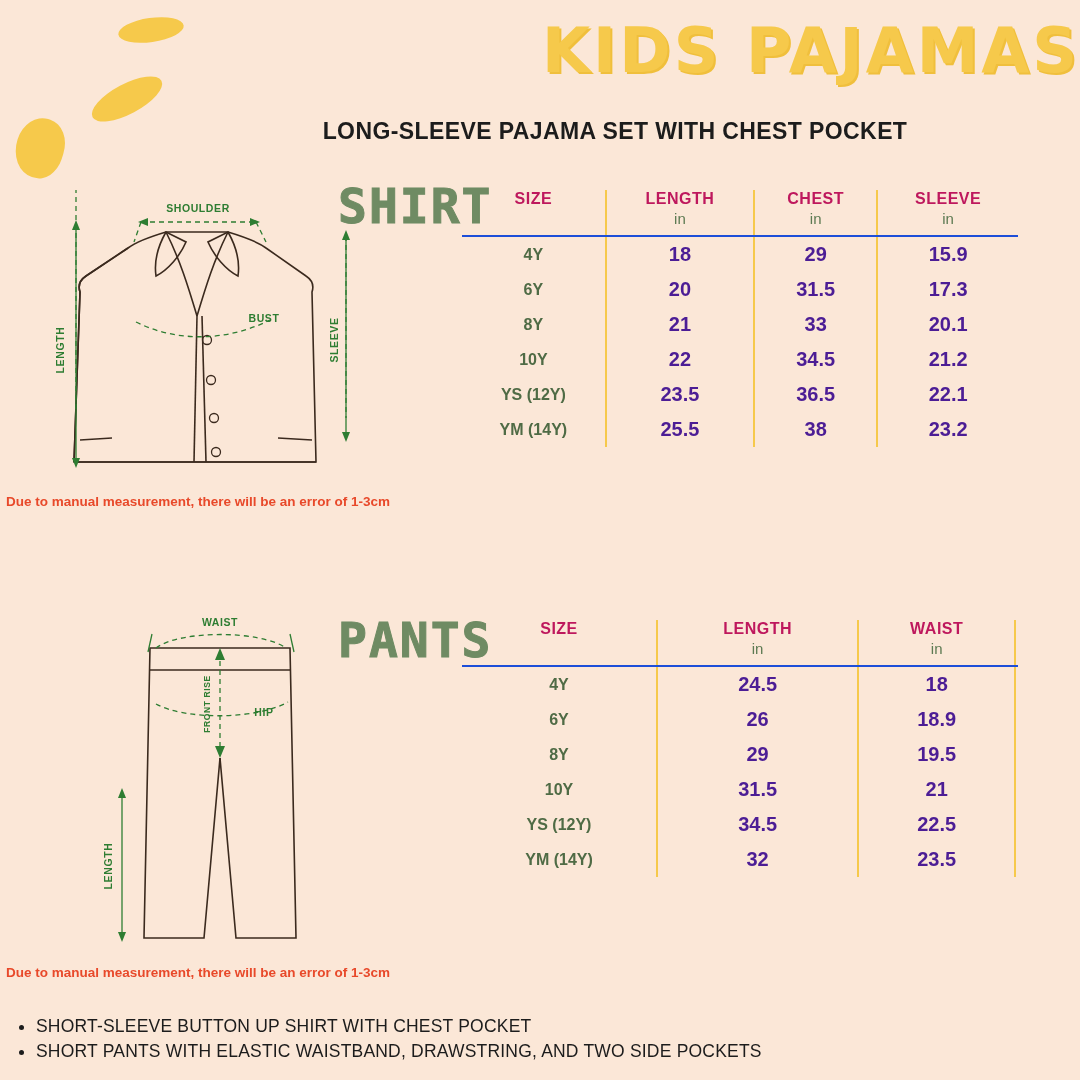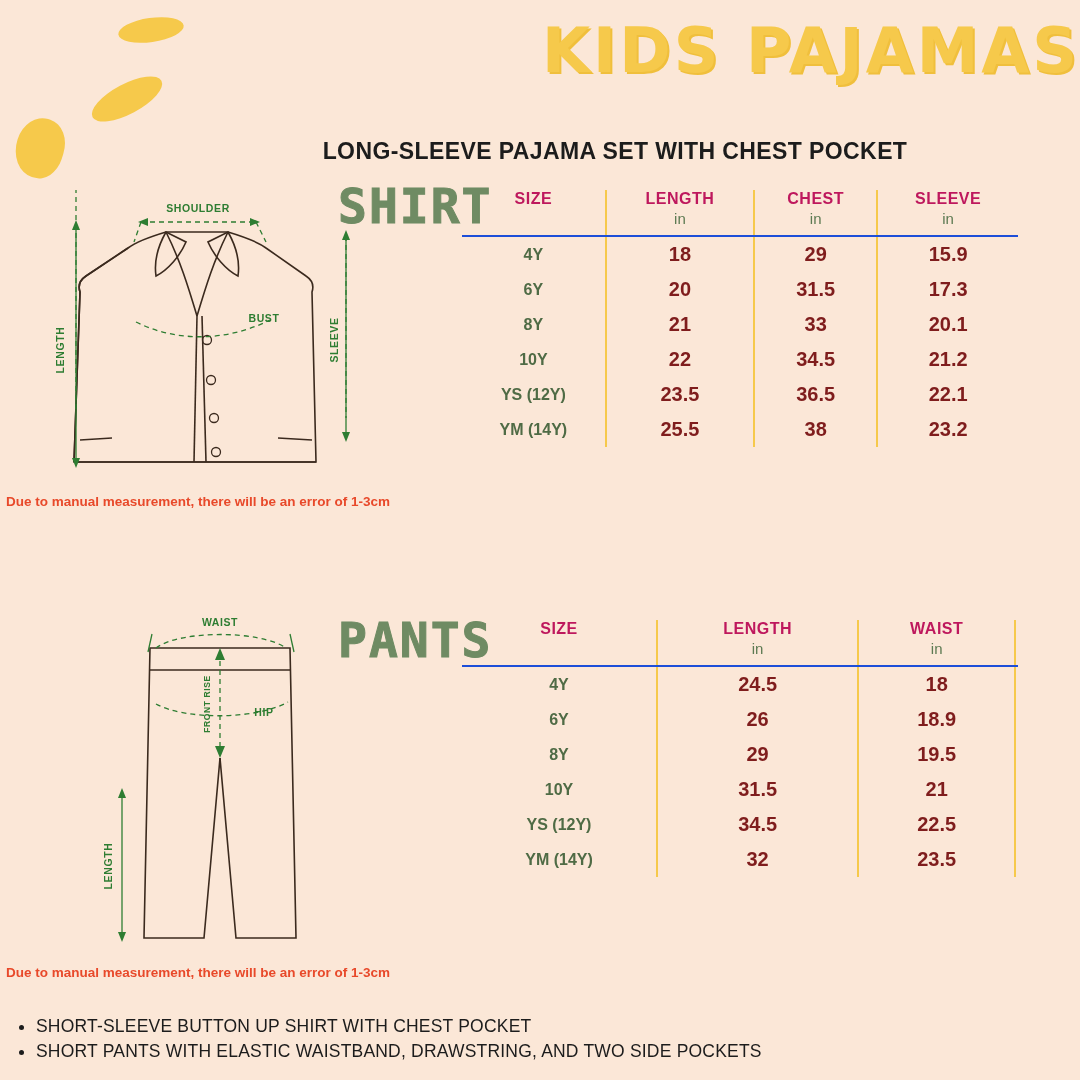--- a/index.html
+++ b/index.html
@@ -30,21 +30,20 @@
     text-shadow: 2px 2px 0 #f0bf3c;
   }
   .subtitle {
     position: absolute; top: 118px; left: 0; width: 1080px;
     text-align: center;
     padding-left: 150px;
     font-size: 23px;
     font-weight: bold;
     letter-spacing: 0.4px;
     color: #1c1c1c;
-    margin-top: 20px;
   }
 
   
   .sect-label {
     position: absolute;
     font-family: "DejaVu Sans Mono", monospace;
     font-weight: bold;
     font-size: 48px;
     letter-spacing: 2px;
     color: #6f8b63;
@@ -59,21 +58,21 @@
   #pants-table { left: 462px; top: 620px; width: 556px; }
 
   table { border-collapse: collapse; width: 100%; }
   th, td { text-align: center; }
   th.h {
     font-size: 16px; font-weight: bold; color: #be185d;
     letter-spacing: 0.5px; padding-bottom: 2px;
   }
   td.u { font-size: 15px; color: #5d7a52; padding-bottom: 8px; }
   .hdr-row-border td, .hdr-row-border th { border-bottom: 2px solid #1d4ed8; }
-  td.cell { font-size: 20px; font-weight: bold; padding: 6px 0; color: #7f1d1d; }
+  td.cell { font-size: 20px; font-weight: bold; padding: 6px 0; color: #4c1d95; }
   td.size { font-size: 16px; font-weight: bold; color: #4f6b45; }
   .vline { border-left: 2px solid #f6c94b; }
 
   
   .note {
     position: absolute;
     color: #e8492a;
     font-size: 13.5px;
     font-weight: bold;
   }

